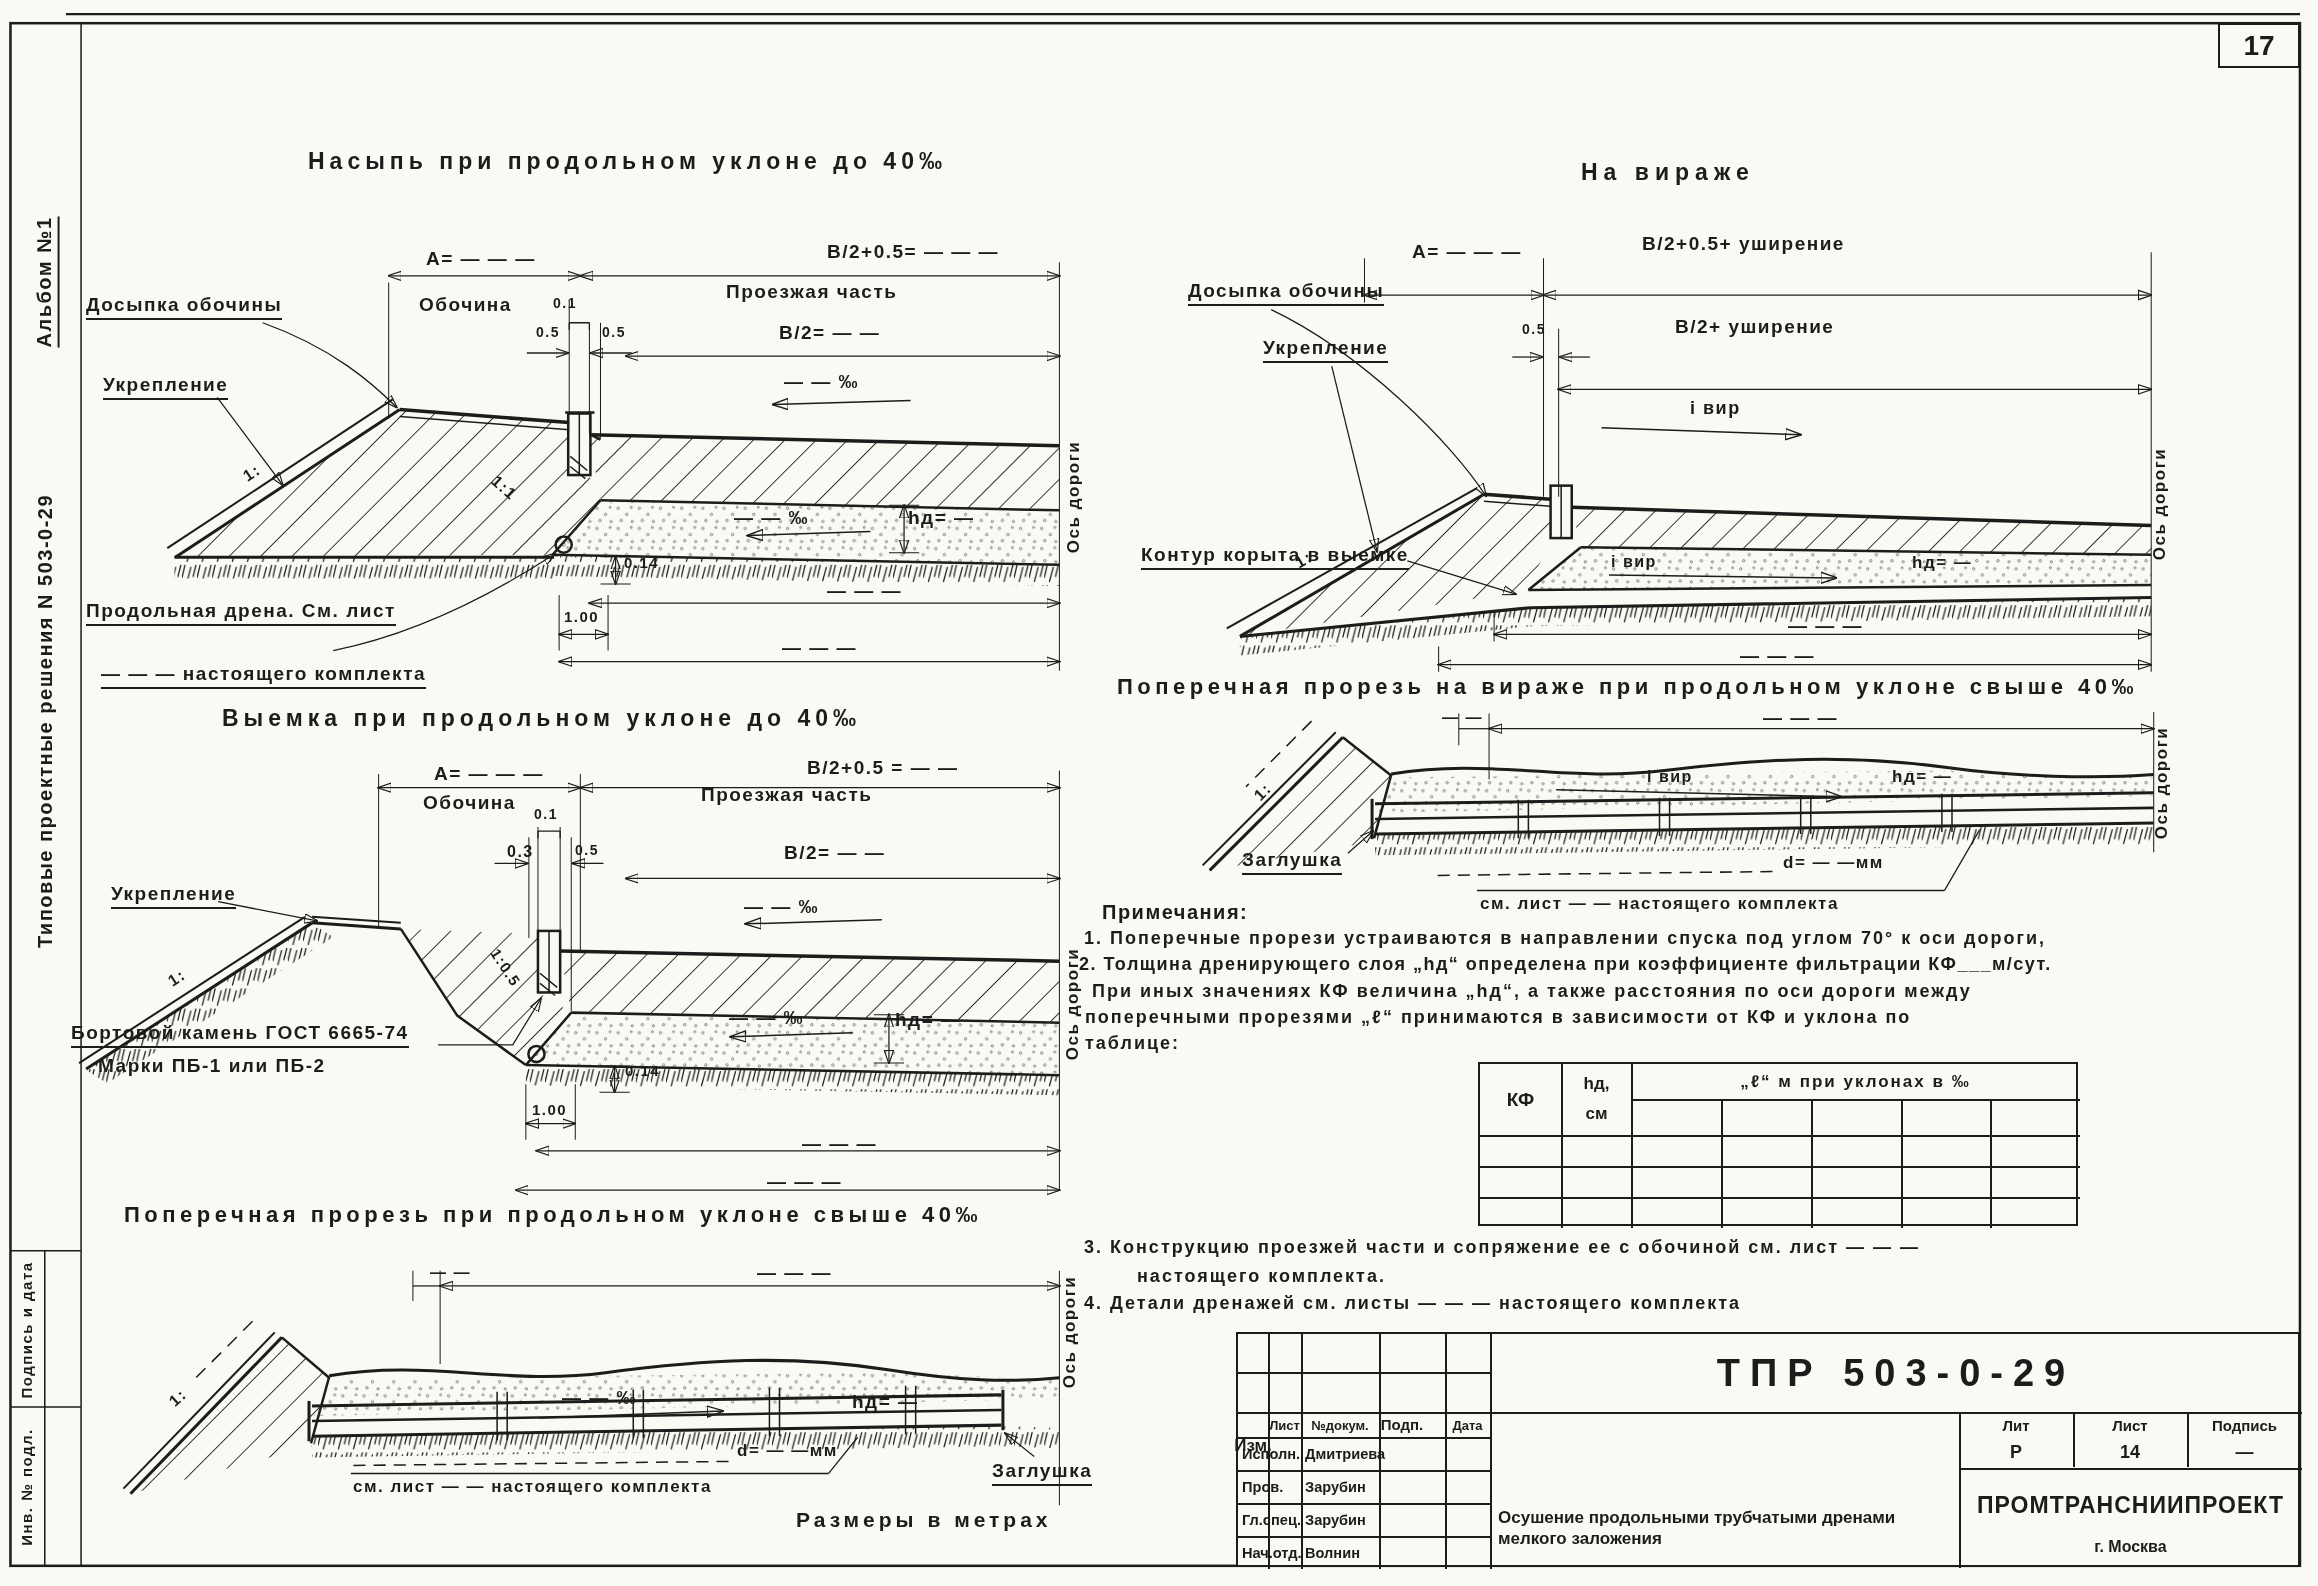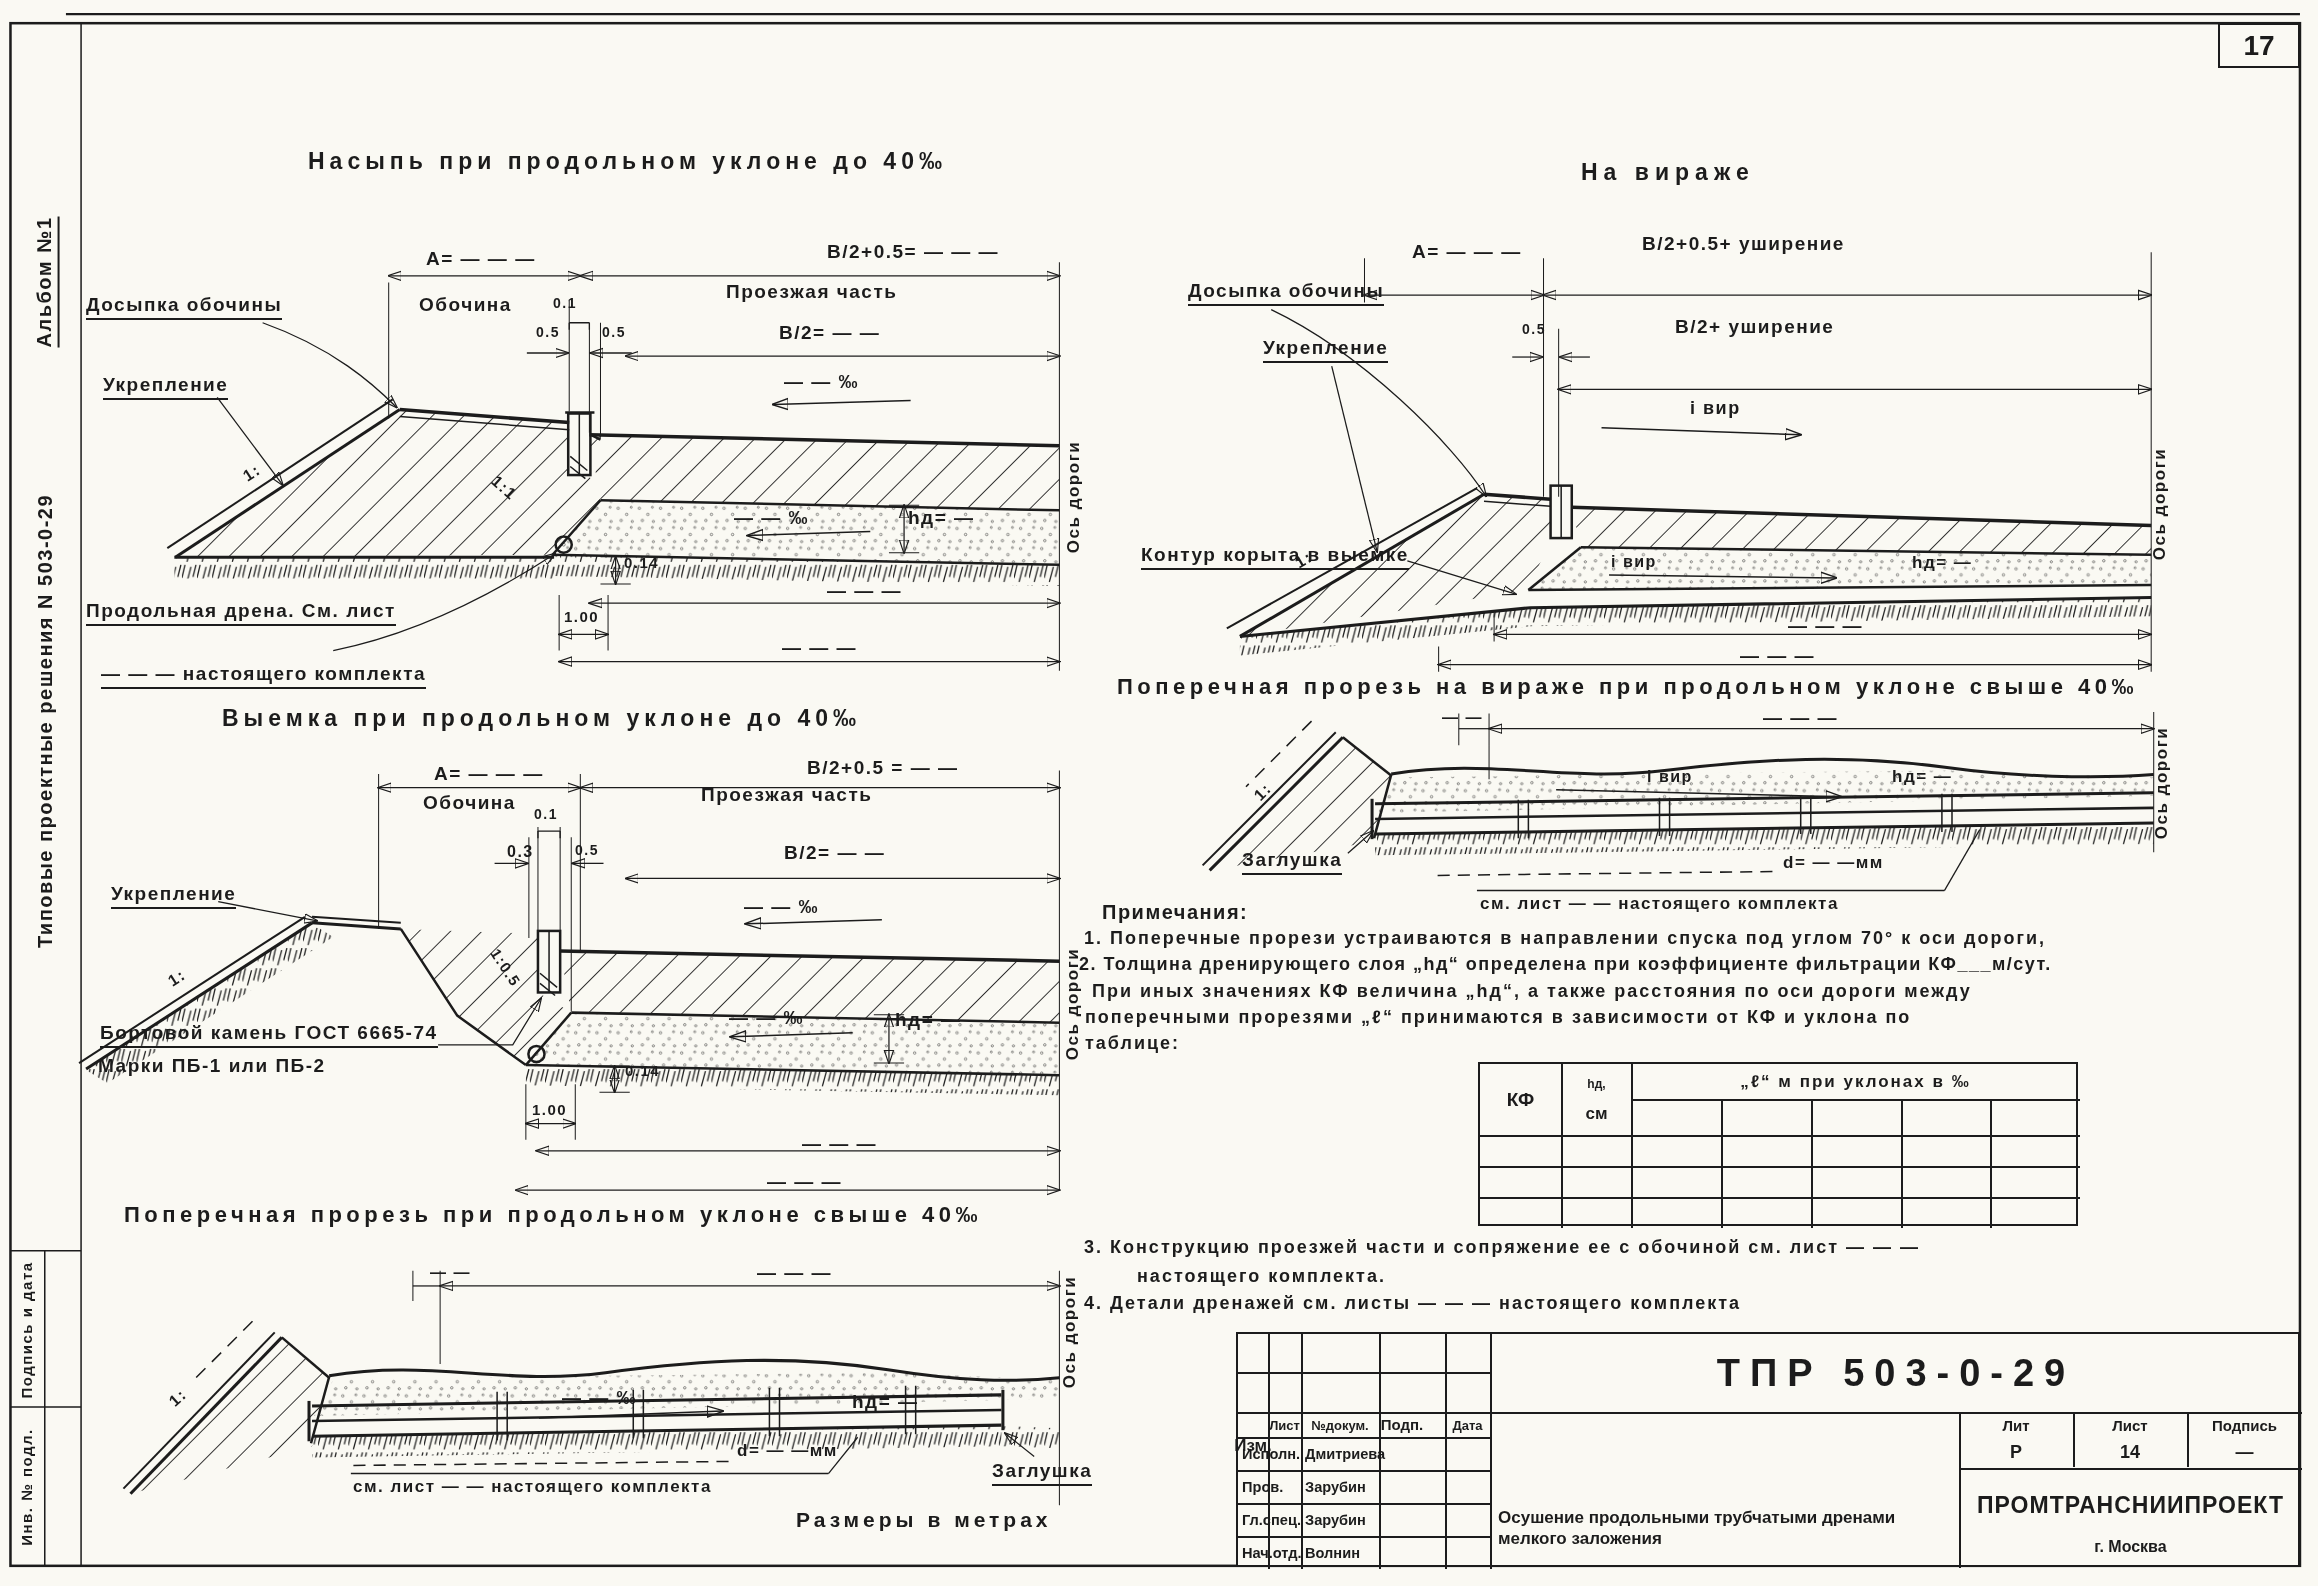--- a/index.html
+++ b/index.html
@@ -294,21 +294,21 @@
       <div class="lbl" style="left: 807px; top: 757px;">В/2+0.5 = — —</div>
       <div class="lbl" style="left: 423px; top: 792px;">Обочина</div>
       <div class="lbl" style="left: 701px; top: 784px;">Проезжая часть</div>
       <div class="lbl" style="left: 534px; top: 807px; font-size: 14px;">0.1</div>
       <div class="lbl" style="left: 507px; top: 843px; font-size: 16px;">0.3</div>
       <div class="lbl" style="left: 575px; top: 843px; font-size: 14px;">0.5</div>
       <div class="lbl" style="left: 784px; top: 842px;">В/2= — —</div>
       <div class="lbl" style="left: 744px; top: 896px;">— — ‰</div>
       <div class="lbl" style="left: 505px; top: 968px; font-size: 15px; transform: translate(-50%, -50%) rotate(57deg);">1:0.5</div>
       <div class="lbl" style="left: 177px; top: 978px; font-size: 16px; transform: translate(-50%, -50%) rotate(-33deg);">1:</div>
-      <div class="lbl u" style="left: 100px; top: 1022px;">Бортовой камень ГОСТ 6665-74</div>
+      <div class="lbl u" style="left: 71px; top: 1022px;">Бортовой камень ГОСТ 6665-74</div>
       <div class="lbl" style="left: 98px; top: 1055px;">Марки ПБ-1 или ПБ-2</div>
       <div class="lbl" style="left: 729px; top: 1007px;">— — ‰</div>
       <div class="lbl" style="left: 895px; top: 1009px;">hд= —</div>
       <div class="lbl" style="left: 625px; top: 1063px; font-size: 15px;">0.14</div>
       <div class="lbl" style="left: 532px; top: 1102px; font-size: 15px;">1.00</div>
       <div class="lbl" style="left: 802px; top: 1133px;">— — —</div>
       <div class="lbl" style="left: 767px; top: 1171px;">— — —</div>
       <div class="lbl" style="left: 1073px; top: 1004px; font-size: 17px; transform: translate(-50%, -50%) rotate(-90deg);">Ось дороги</div>
       <div class="lbl" style="left: 1442px; top: 709px; font-size: 16px;">— —</div>
       <div class="lbl" style="left: 1763px; top: 707px;">— — —</div>
@@ -347,21 +347,21 @@
     <div class="line" style="left:151px;top:0;width:2px;height:164px"></div>
     <div class="line" style="left:241px;top:35px;width:1.5px;height:129px"></div>
     <div class="line" style="left:331px;top:35px;width:1.5px;height:129px"></div>
     <div class="line" style="left:421px;top:35px;width:1.5px;height:129px"></div>
     <div class="line" style="left:510px;top:35px;width:1.5px;height:129px"></div>
     <div class="line" style="left:151px;top:35px;width:449px;height:1.5px"></div>
     <div class="line" style="left:0;top:71px;width:600px;height:2px"></div>
     <div class="line" style="left:0;top:102px;width:600px;height:1.5px"></div>
     <div class="line" style="left:0;top:133px;width:600px;height:1.5px"></div>
     <div class="cell" style="left:0;top:0;width:81px;height:71px;font-size:19px">КФ</div>
-    <div class="cell" style="left:81px;top:5px;width:71px;height:30px;font-size:12px">hд,</div>
+    <div class="cell" style="left:81px;top:5px;width:71px;height:30px;font-size:17px">hд,</div>
     <div class="cell" style="left:81px;top:35px;width:71px;height:30px;font-size:17px">см</div>
     <div class="cell" style="left:151px;top:0;width:449px;height:35px;font-size:17px;letter-spacing:2px">„ℓ“ м  при  уклонах  в ‰</div>
   </div>
 
   <div id="titleblock">
 
     <div class="line" style="left:0;top:38px;width:252px;height:1.5px"></div>
     <div class="line" style="left:0;top:78px;width:1064px;height:2px"></div>
     <div class="line" style="left:0;top:103px;width:252px;height:1.5px"></div>
     <div class="line" style="left:0;top:136px;width:252px;height:1.5px"></div>

